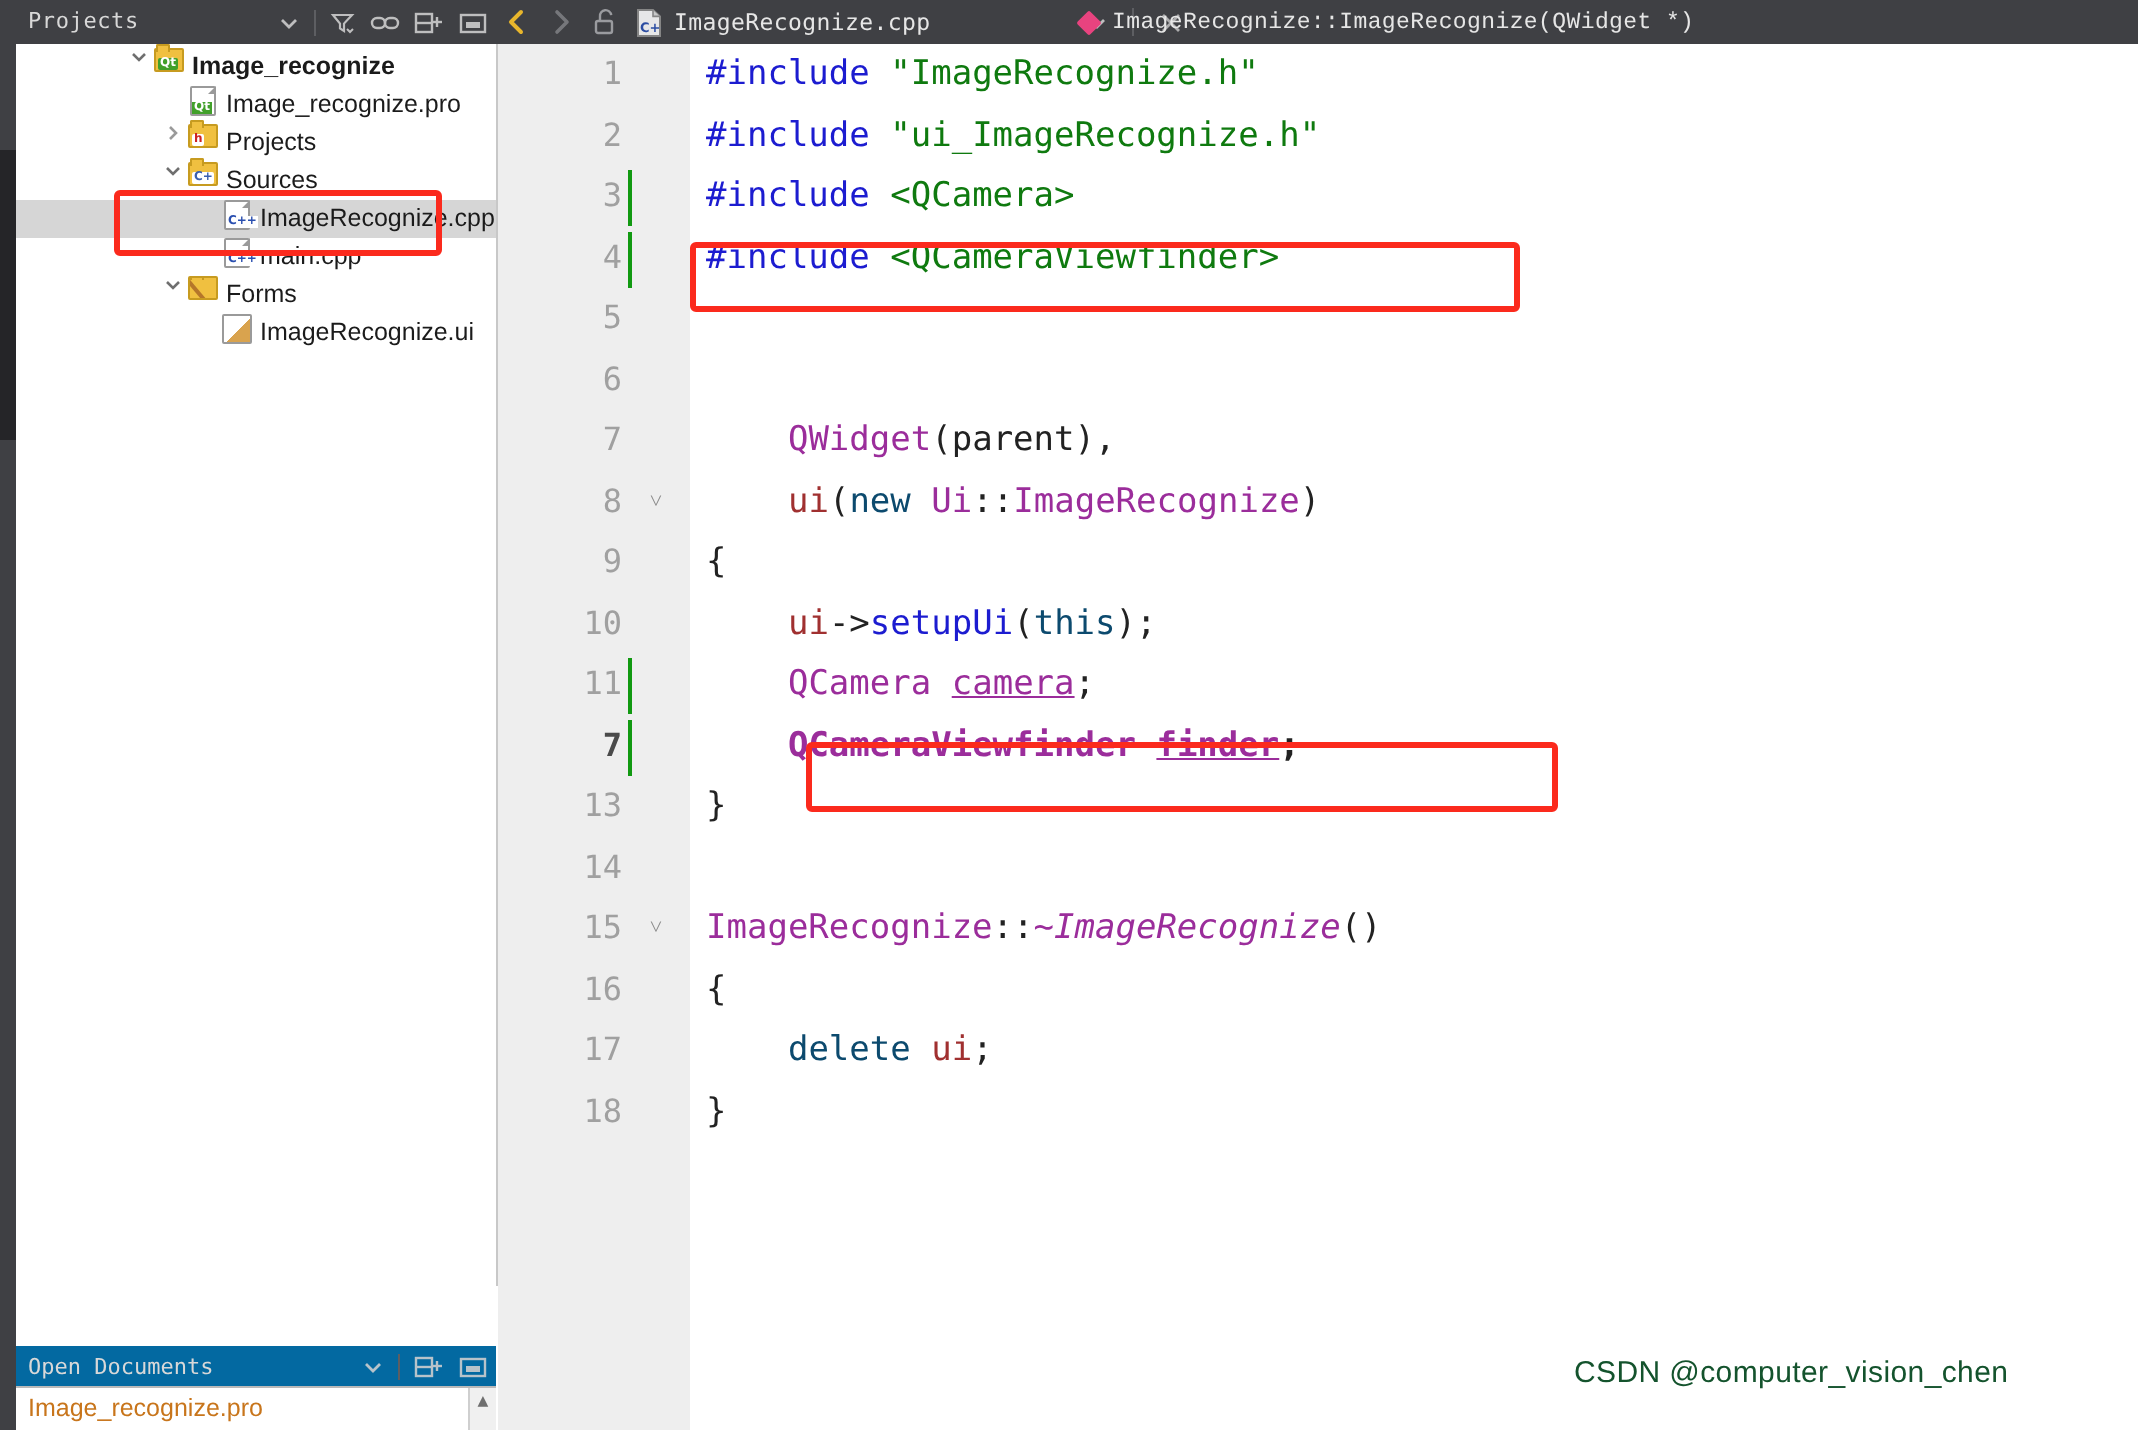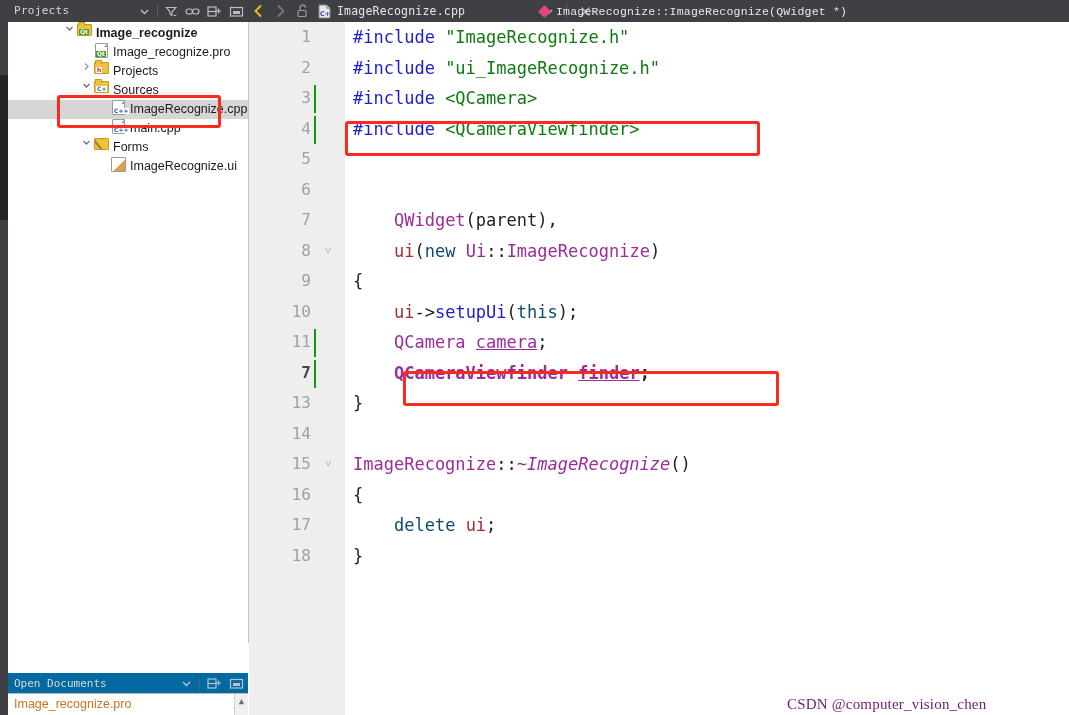--- a/index.html
+++ b/index.html
@@ -156,22 +156,22 @@
   .fn{color:#1c1cd0;}           
   .kw{color:#0c4a6e;}           
   .var{color:#a03030;}          
   .punct{color:#222;}
   .ital{font-style:italic;}
   .bld{font-weight:bold;}
   .udl{text-decoration:underline;}
 
   
   .watermark{
-    position:absolute;left:787px;top:696px;
-    font-family:Liberation Serif, serif;font-size:15px;color:#701a75;letter-spacing:.2px;
+    position:absolute;left:787px;top:678px;
+    font-family:Liberation Sans, sans-serif;font-size:15px;color:#14532d;letter-spacing:.2px;
   }
 </style>
 </head>
 <body>
 
 <div class="app">
 
   <div class="edge-strip"></div>
   <div class="edge-strip-dark"></div>
 

